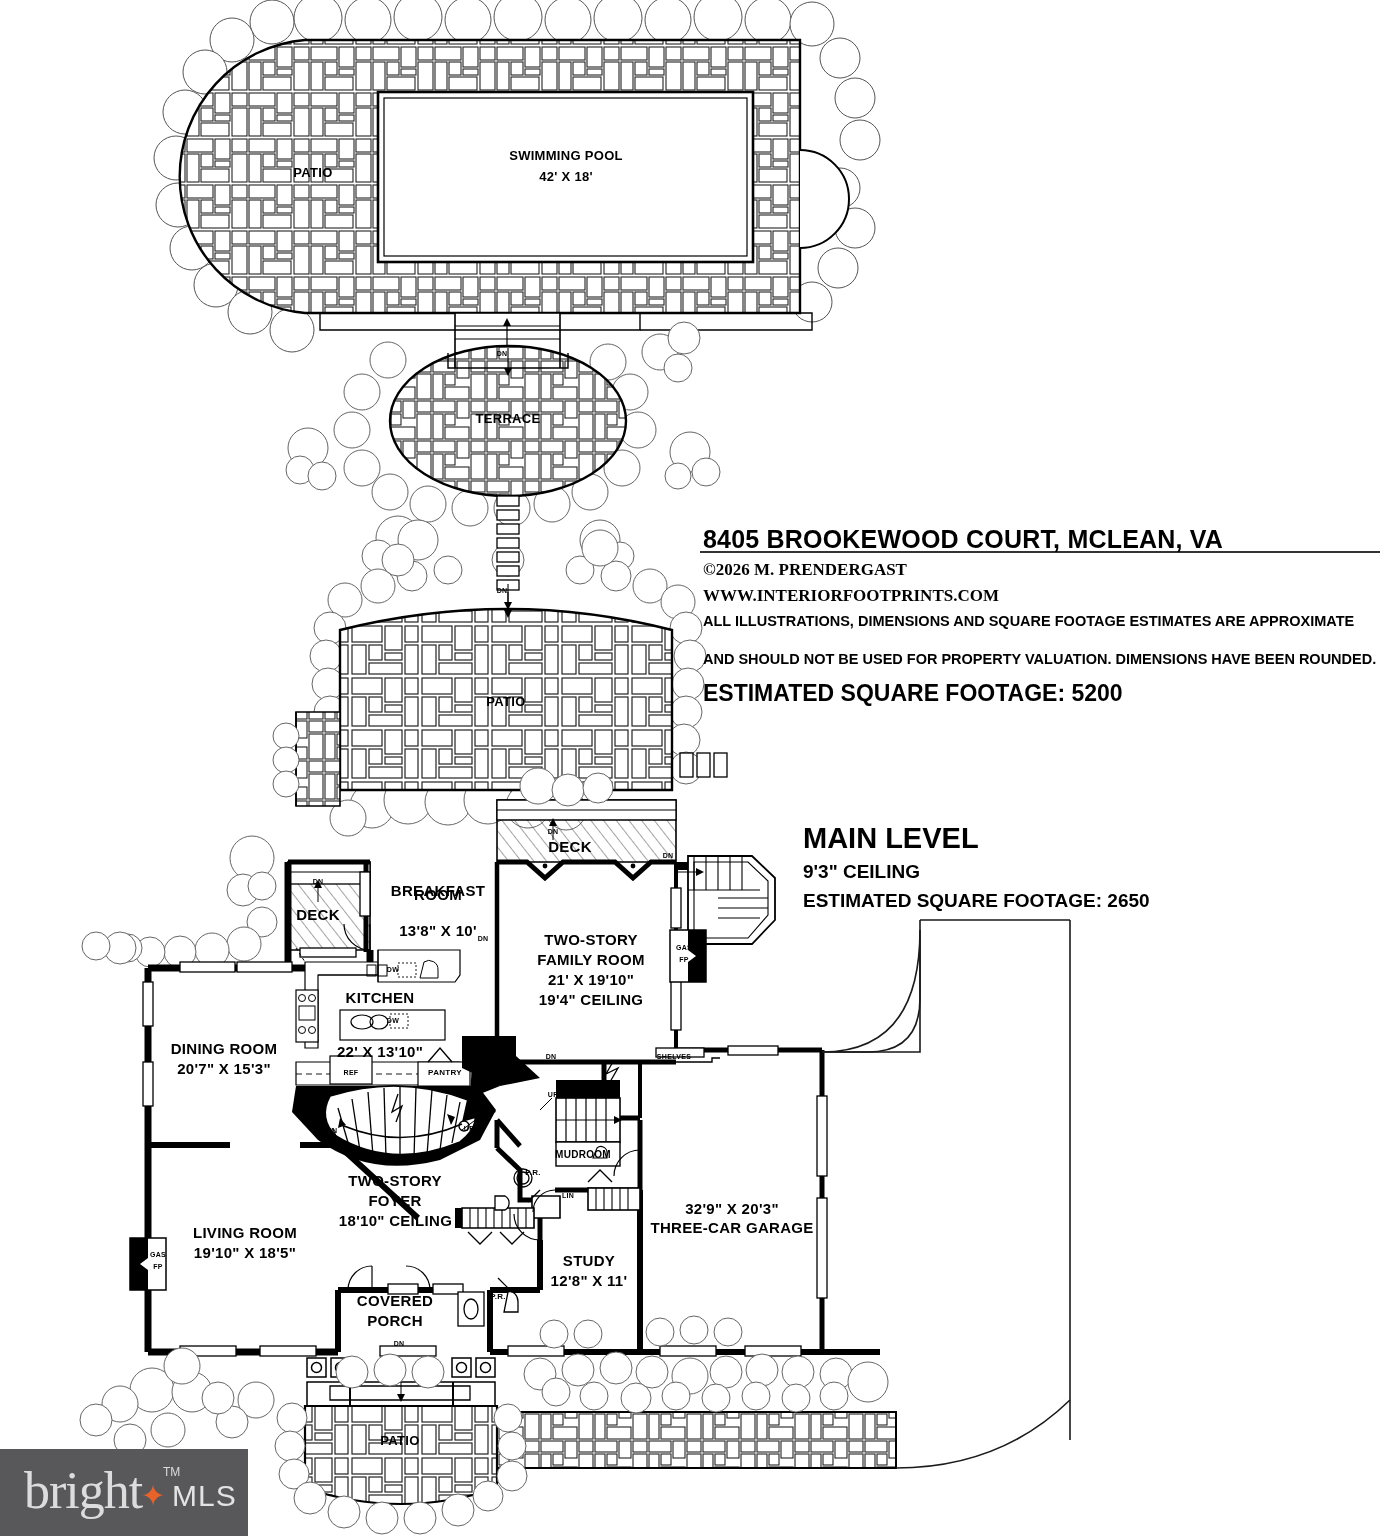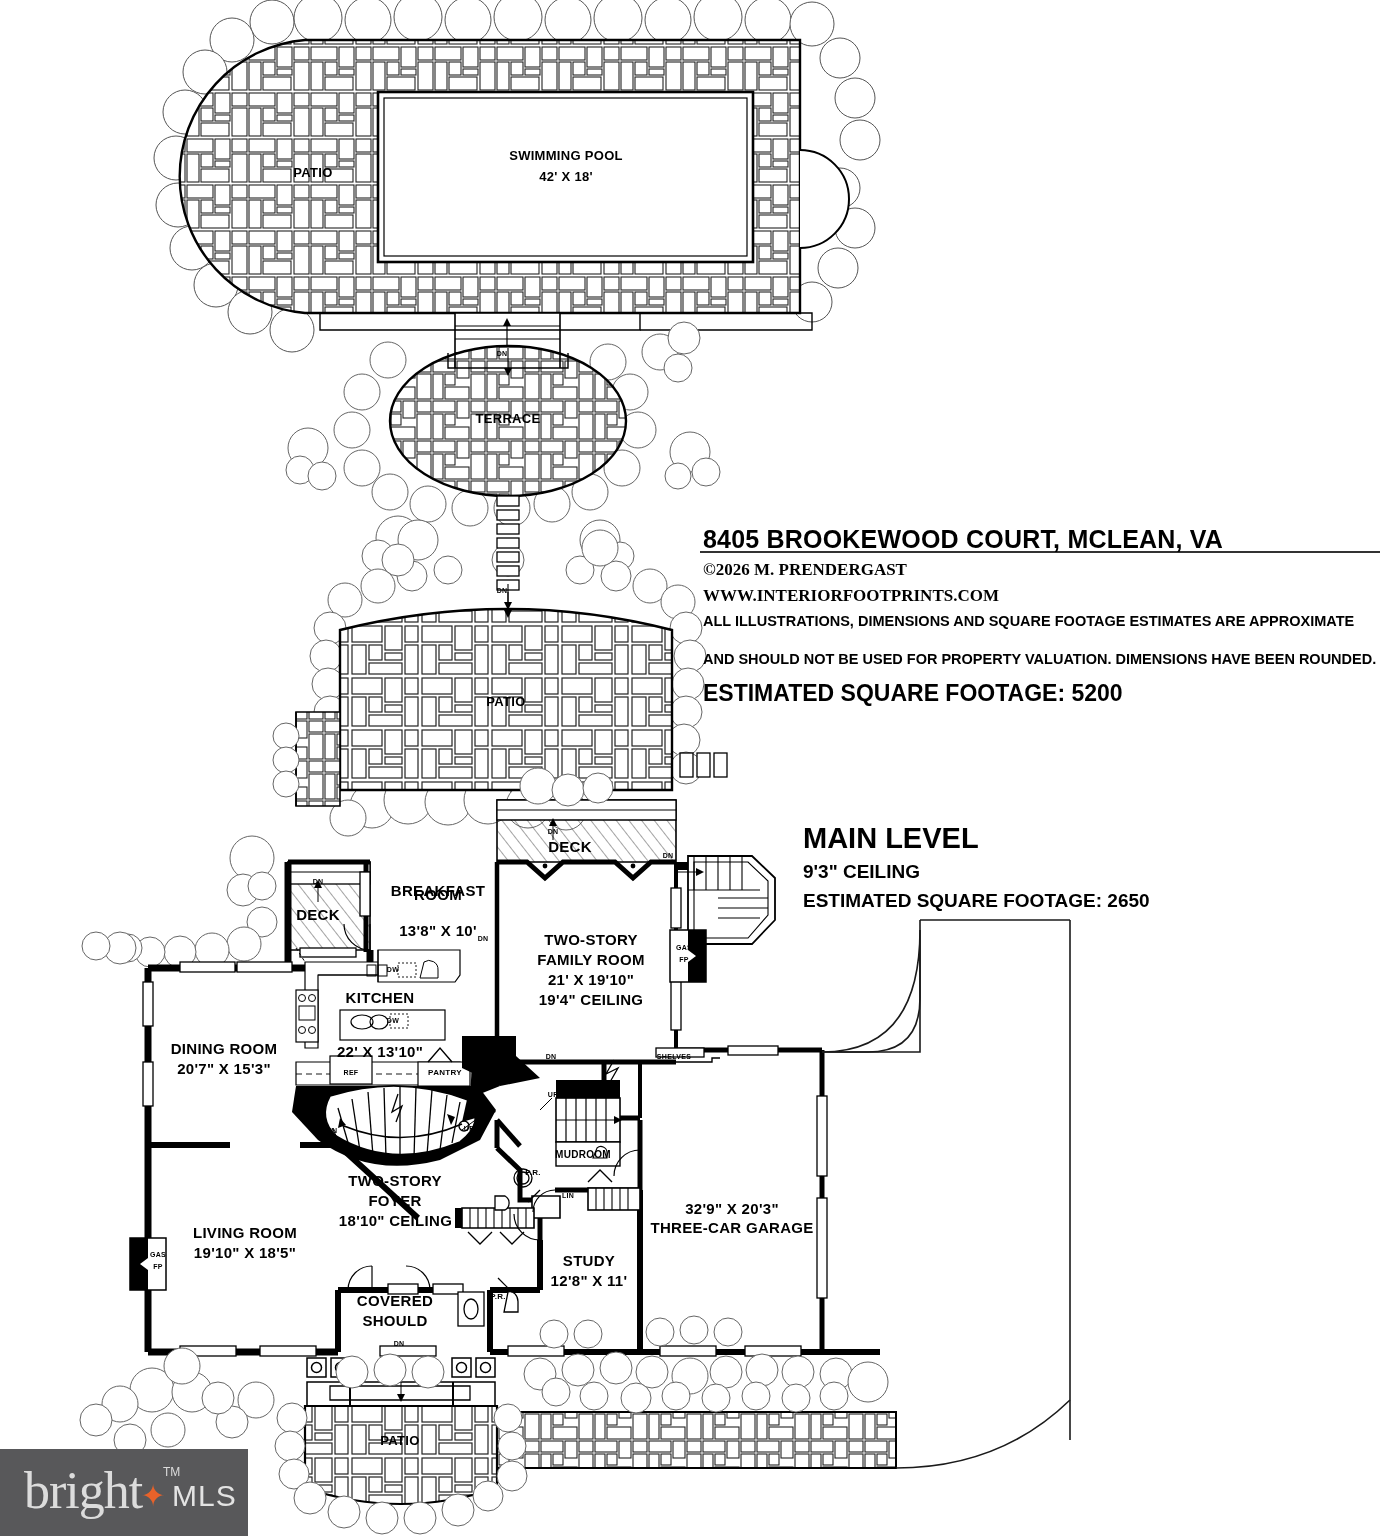--- a/index.html
+++ b/index.html
@@ -669,21 +669,21 @@
   <div class="rlbl r15" style="left:150px;top:1060px;width:148px;">20'7" X 15'3"</div>
 
   <div class="rlbl r15" style="left:170px;top:1224px;width:150px;">LIVING ROOM</div>
   <div class="rlbl r15" style="left:170px;top:1244px;width:150px;">19'10" X 18'5"</div>
 
   <div class="rlbl r15" style="left:320px;top:1172px;width:150px;">TWO-STORY</div>
   <div class="rlbl r15" style="left:320px;top:1192px;width:150px;">FOYER</div>
   <div class="rlbl r15" style="left:308px;top:1212px;width:175px;">18'10" CEILING</div>
 
   <div class="rlbl r15" style="left:330px;top:1292px;width:130px;">COVERED</div>
-  <div class="rlbl r15" style="left:330px;top:1312px;width:130px;">SHOULD</div>
+  <div class="rlbl r15" style="left:330px;top:1312px;width:130px;">PORCH</div>
 
   <div class="rlbl r15" style="left:534px;top:1252px;width:110px;">STUDY</div>
   <div class="rlbl r15" style="left:534px;top:1272px;width:110px;">12'8" X 11'</div>
 
   <div class="rlbl r10" style="left:535px;top:1149px;width:96px;">MUDROOM</div>
 
   <div class="rlbl r15" style="left:648px;top:1180px;width:168px;margin-top:39px;">THREE-CAR GARAGE</div>
   <div class="rlbl r15" style="left:648px;top:1200px;width:168px;">32'9" X 20'3"</div>
 
   <div class="rlbl r8" style="left:505px;top:1168px;width:56px;">P.R.</div>

